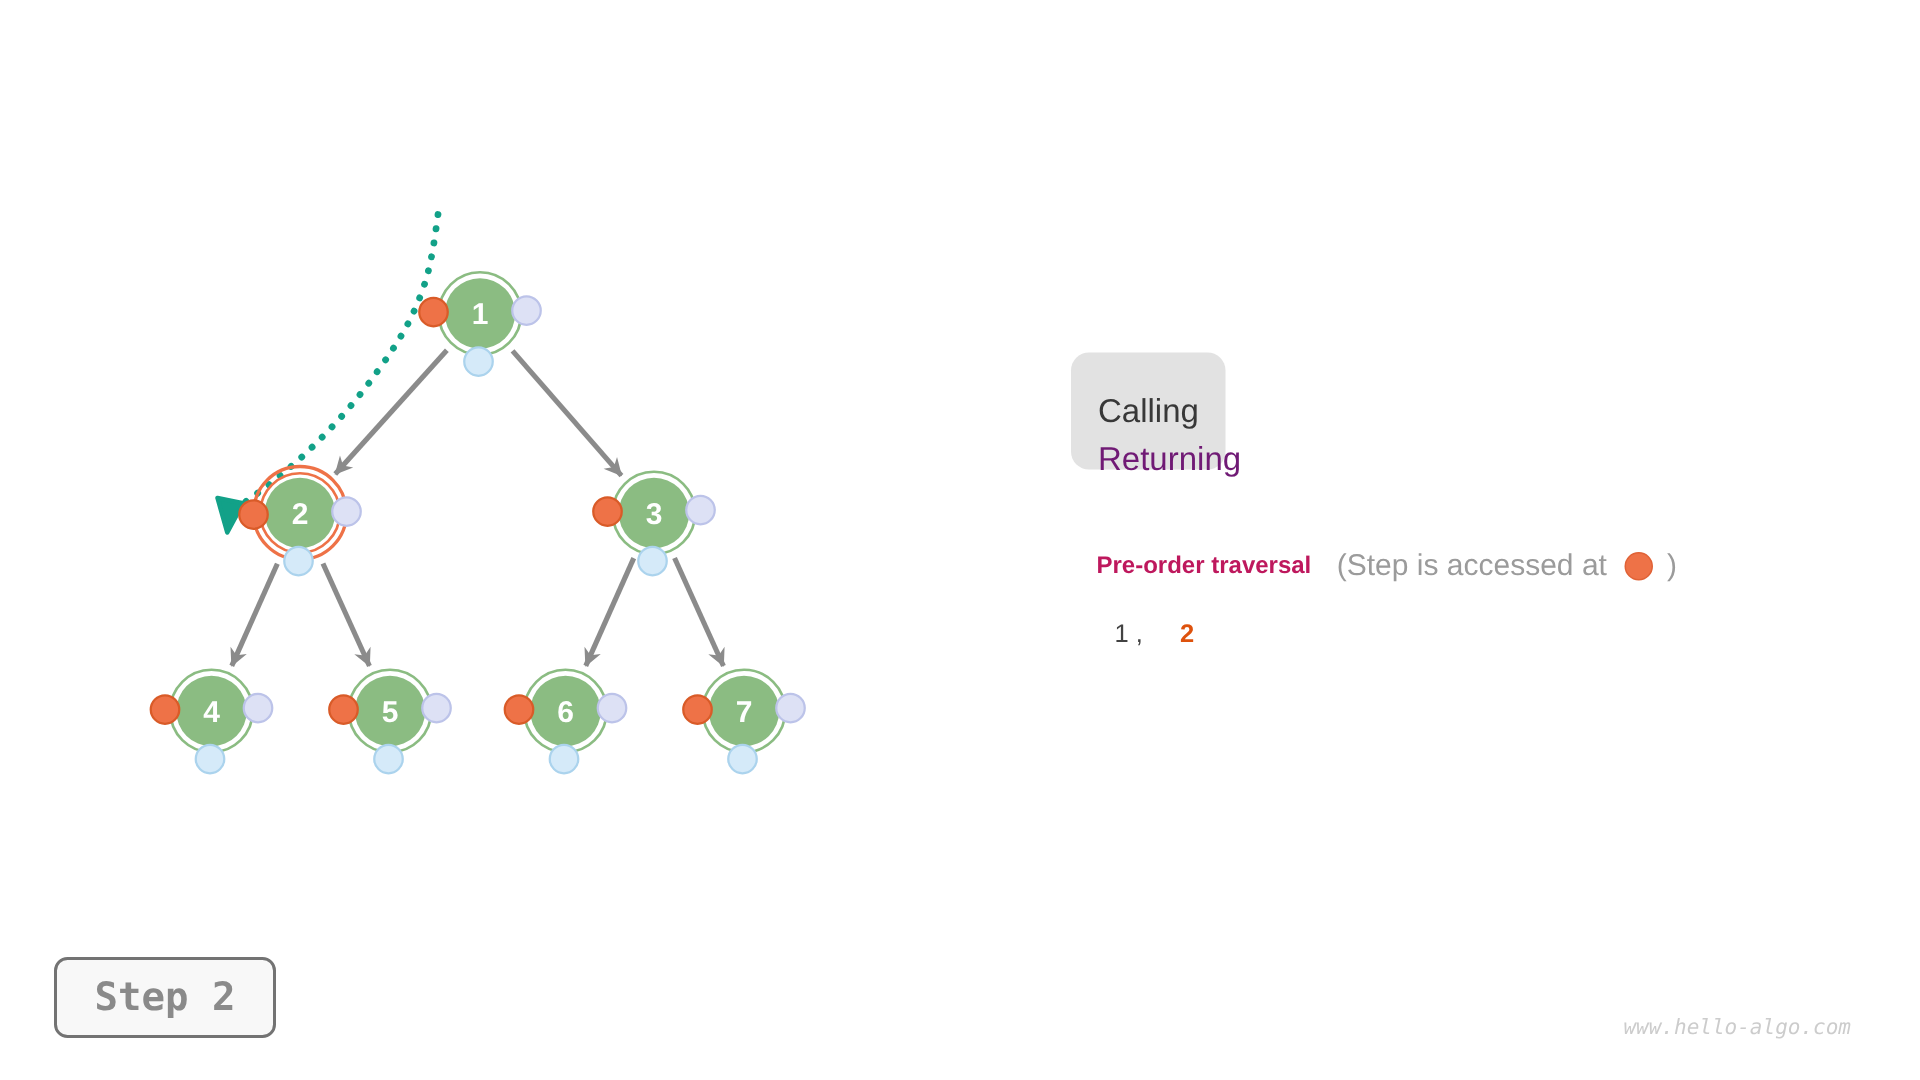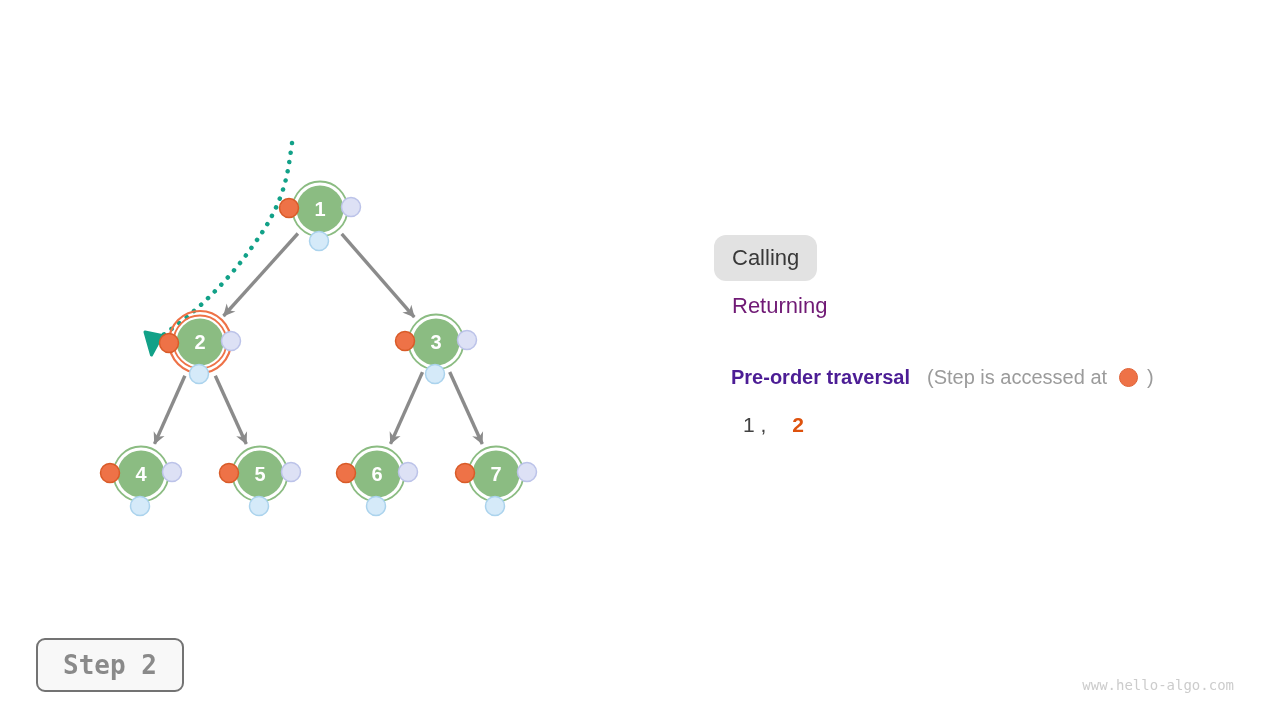--- a/index.html
+++ b/index.html
@@ -13,21 +13,21 @@
   .node-label-text {
     font-family: "Liberation Sans", sans-serif;
     font-size: 20px;
     font-weight: 700;
     fill: #ffffff;
   }
 
   .legend-badge {
     position: absolute;
     left: 714px; top: 235px;
-    padding: 10px 18px;
+    padding: 26px 18px;
     background: #e2e2e2;
     border-radius: 12px;
     font-size: 22px;
     line-height: 26px;
     color: #383838;
   }
 
   .legend-returning {
     position: absolute;
     left: 732px; top: 293px;
@@ -37,44 +37,44 @@
   }
 
   .traversal-line {
     position: absolute;
     left: 731px; top: 366px;
     display: flex;
     align-items: center;
     white-space: nowrap;
   }
   .traversal-title {
-    font-size: 20px;
+    font-size: 16px;
     font-weight: 700;
-    color: #4c1d95;
+    color: #be185d;
   }
   .traversal-note {
     margin-left: 17px;
     font-size: 20px;
     color: #9b9b9b;
     display: flex;
     align-items: center;
   }
   .access-dot-inline {
     display: inline-block;
     width: 19px; height: 19px;
     border-radius: 50%;
     background: #ee7247;
     border: 1px solid #e06236;
     margin: 0 9px 0 12px;
   }
 
   .sequence-line {
     position: absolute;
     left: 743px; top: 413px;
-    font-size: 21px;
+    font-size: 17px;
     white-space: nowrap;
   }
   .seq-visited { color: #424242; }
   .seq-current { color: #de520d; font-weight: 700; margin-left: 20px; }
 
   .step-badge {
     position: absolute;
     left: 36px; top: 638px;
     padding: 10px 25px;
     background: #f8f8f8;
@@ -88,20 +88,21 @@
     color: #8a8a8a;
     white-space: pre;
   }
 
   .watermark {
     position: absolute;
     right: 46px; top: 677px;
     font-family: "DejaVu Sans Mono", monospace;
     font-size: 14px;
     color: #cccccc;
+    font-style: italic;
   }
 </style>
 </head>
 <body>
 
 <div class="canvas">
 
   <svg class="tree-svg" width="640" height="620" viewBox="0 0 640 620">
     <defs>
       <marker id="arrowhead" viewBox="0 0 12 12" refX="10.5" refY="6" markerWidth="4.2" markerHeight="4.2" orient="auto">

